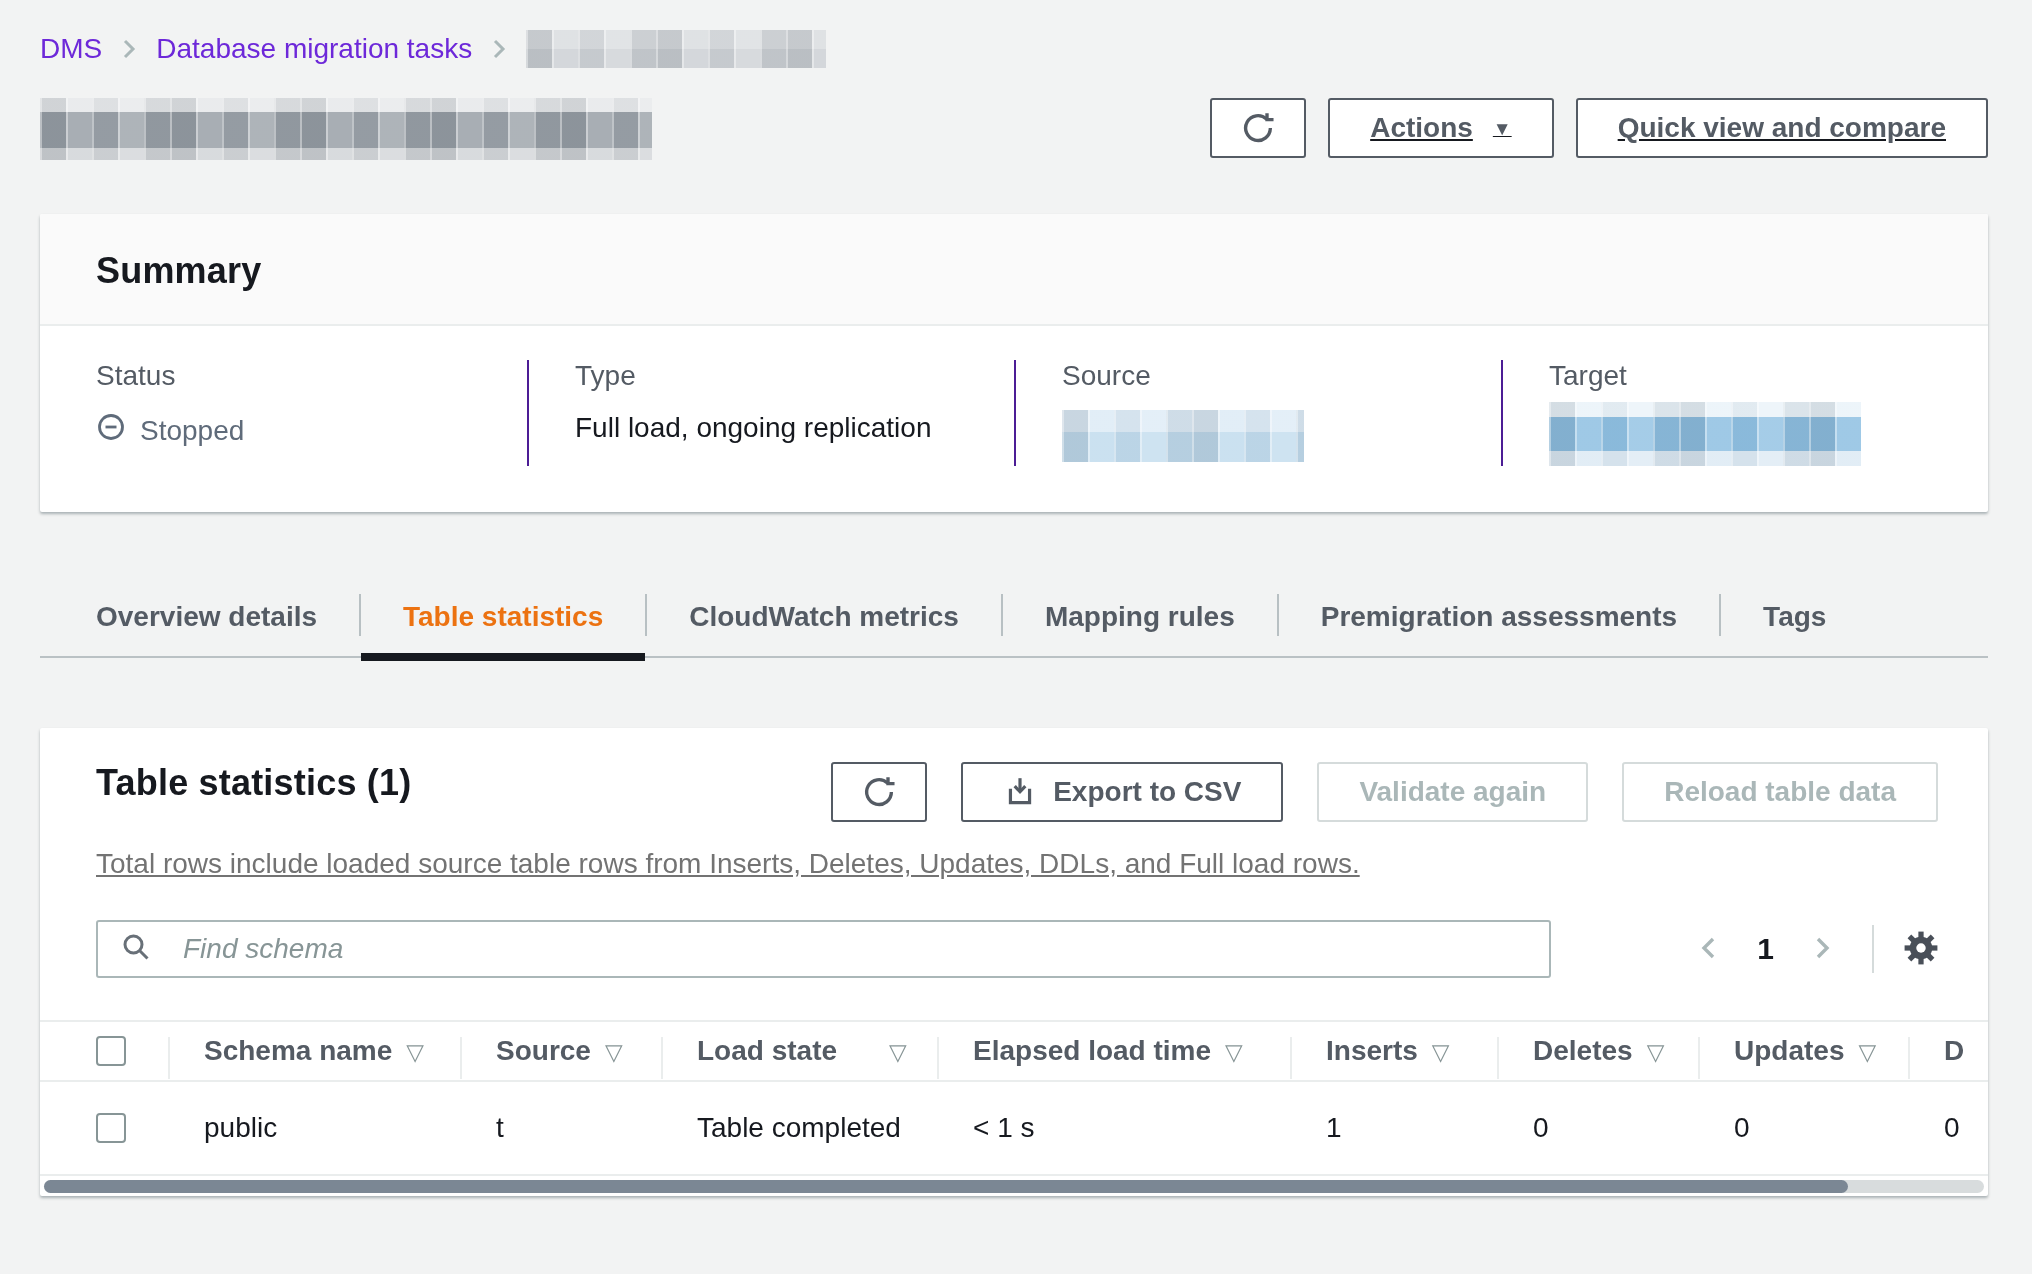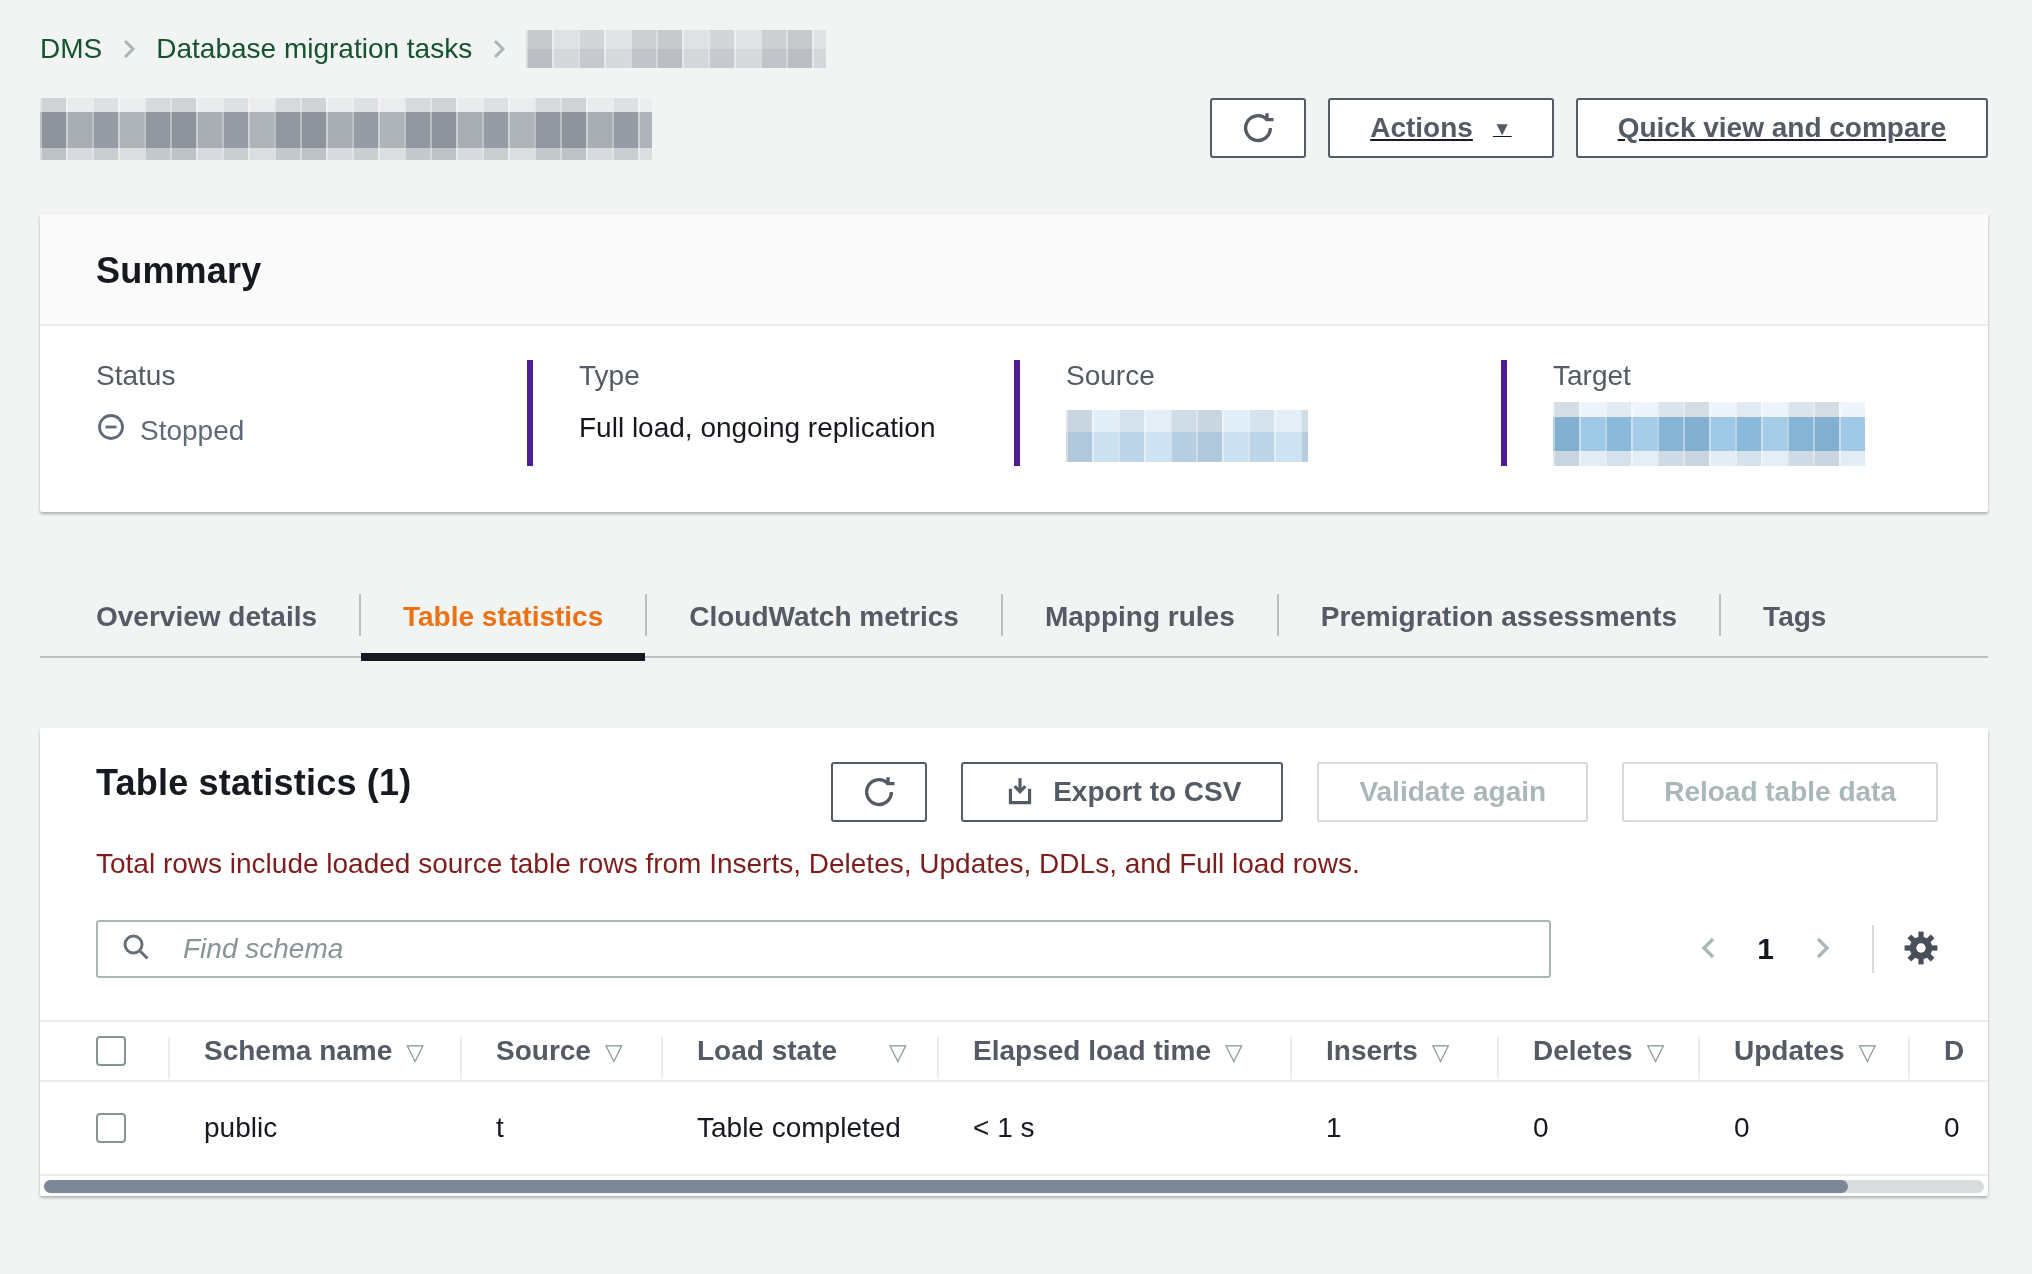--- a/index.html
+++ b/index.html
@@ -7,21 +7,21 @@
   body {
     background:#f2f3f3;
     font-family:"Liberation Sans", sans-serif;
     color:#16191f;
     -webkit-font-smoothing:antialiased;
   }
   .page { width:2032px; height:1274px; overflow:hidden; padding:28px 44px 0 40px; background:#f2f3f3; position:relative; }
 
   
   .breadcrumb { display:flex; align-items:center; gap:16px; font-size:28px; height:42px; }
-  .crumb-link { color:#14532d; text-decoration:none; cursor:pointer; }
+  .crumb-link { color:#6d28d9; text-decoration:none; cursor:pointer; }
   .crumb-sep { display:flex; align-items:center; }
 
   
   .mosaic {
     background-image:
       repeating-linear-gradient(90deg, rgba(255,255,255,.40) 0 2px, rgba(255,255,255,0) 2px 26px),
       repeating-linear-gradient(90deg, rgba(20,30,40,.10) 0 26px, rgba(255,255,255,.14) 26px 52px, rgba(20,30,40,.04) 52px 78px, rgba(255,255,255,.20) 78px 104px, rgba(20,30,40,.07) 104px 130px);
   }
   .redact-crumb { width:300px; height:38px; background-color:#d4d7da;
     background-image: linear-gradient(180deg,#dadde0 0 19px,#cdd1d5 19px 38px); }
@@ -54,38 +54,38 @@
   .btn .btn-ico-left { margin-right:16px; }
 
   
   .card { background:#fff; border-radius:2px; box-shadow:0 2px 3px rgba(0,28,36,.30); }
   .summary-card { margin-top:50px; }
   .card-header { background:#fafafa; padding:36px 56px 32px; border-bottom:2px solid #eaeded; border-radius:2px 2px 0 0; }
   h2 { margin:0; font-size:36px; font-weight:bold; color:#16191f; letter-spacing:.2px; }
   .summary-body { display:flex; padding:34px 0 46px; }
   .summary-col { width:25%; padding-left:46px; }
   .summary-col:first-child { padding-left:56px; }
-  .summary-col + .summary-col { border-left:6px solid #4c1d95; }
+  .summary-col + .summary-col { border-left:2px solid #4c1d95; }
   .field-label { color:#545b64; font-size:28px; margin-bottom:20px; }
   .field-value { font-size:28px; display:flex; align-items:center; gap:14px; color:#16191f;text-align:right; }
   .status-stopped { color:#5f6b7a; }
 
   
   .tabs { display:flex; align-items:stretch; margin-top:66px; border-bottom:2px solid #bac1c4; height:80px; }
   .tab { display:flex; align-items:center; padding:0 42px; font-weight:bold; font-size:28px; color:#545b64; position:relative; cursor:pointer; white-space:nowrap; }
   .tab:first-child { padding-left:56px; }
   .tab.active { color:#ec7211; }
   .tab.active::after { content:""; position:absolute; left:0; right:0; bottom:-5px; height:8px; background:#16191f; }
   .tab-sep { width:2px; background:#b8c0c3; margin:16px 0 20px; }
 
   
   .table-card { margin-top:70px; position:relative; overflow:hidden; height:468px; }
   .table-head-area { display:flex; justify-content:space-between; align-items:flex-start; padding:34px 50px 0 56px; }
   .head-buttons { display:flex; gap:34px; align-items:center; }
-  .desc { padding:26px 56px 0; color:#7f1d1d; font-size:28px; }
+  .desc { padding:26px 56px 0; color:#737373; font-size:28px;text-decoration:underline; }
 
   .filter-row { display:flex; align-items:center; margin-top:40px; padding:0 46px 0 56px; }
   .search-box { width:1455px; height:58px; border:2px solid #aab7b8; border-radius:3px; background:#fff;
     display:flex; align-items:center; padding:0 22px; }
   .search-box svg { flex:none; }
   .search-box input { border:none; outline:none; width:100%; font-size:28px; font-family:inherit; color:#16191f; margin-left:29px; background:transparent; }
   .search-box input::placeholder { color:#879596; font-style:italic; }
   .pager { margin-left:auto; display:flex; align-items:center; }
   .pager-btn { background:none; border:none; padding:0 6px; cursor:pointer; display:flex; align-items:center; }
   .page-num { font-weight:bold; font-size:30px; color:#16191f; margin:0 28px; }

